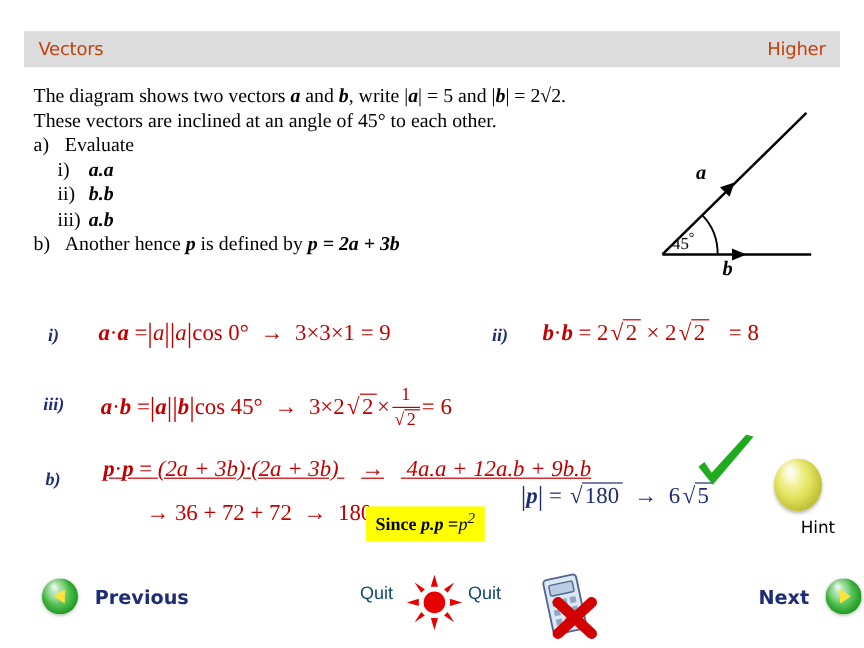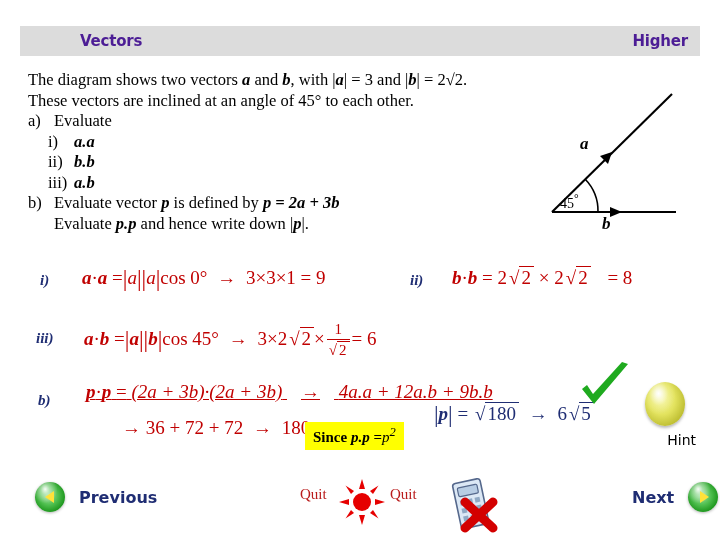--- a/index.html
+++ b/index.html
@@ -25,25 +25,24 @@
     background: #dcdcdc;
     display: flex;
     align-items: center;
     justify-content: space-between;
     padding: 0 12px;
     box-sizing: border-box;
   }
   .header-title,
   .header-level {
     font-family: "DejaVu Sans", sans-serif;
-    font-weight: bold;
+    font-weight: normal;
     font-size: 15px;
-    color: #4c1d95;
+    color: #c2410c;
     letter-spacing: -0.2px;
-    margin-left: 48px;
   }
 
   
   .question {
     position: absolute;
     left: 28px;
     top: 70px;
     width: 520px;
     font-size: 16.5px;
     color: #000000;
@@ -201,23 +200,23 @@
     height: 70px;
   }
   .tb-item { position: absolute; display: flex; align-items: center; }
   .nav-label {
     font-family: "DejaVu Sans", sans-serif;
     font-weight: bold;
     font-size: 16px;
     color: #1f2d73;
   }
   .quit-label {
-    font-family: Liberation Serif, serif;
+    font-family: Liberation Sans, sans-serif;
     font-size: 15px;
-    color: #b91c1c;
+    color: #0c4a6e;
   }
   .orb-green {
     width: 30px;
     height: 30px;
     border-radius: 50%;
     position: relative;
     background:
       radial-gradient(ellipse at 34% 24%, rgba(255,255,255,0.95) 0%, rgba(255,255,255,0.45) 16%, rgba(255,255,255,0) 44%),
       radial-gradient(ellipse at 46% 46%, #9fe09f 0%, #4fbf4f 40%, #179117 76%, #0a5c0a 100%);
     box-shadow: 0 1px 3px rgba(0,0,0,0.3);
@@ -255,21 +254,21 @@
   <span class="header-title">Vectors</span>
   <span class="header-level">Higher</span>
 </div>
 
 <div class="question">
 
   <div class="q-line">
     <span>The diagram shows two vectors</span>
     <span class="vec">a</span>
     <span>and</span>
-    <span class="vec">b</span><span>, with |</span><span class="vec">a</span><span>| = 3 and |</span><span class="vec">b</span><span>| = 2√2.</span>
+    <span class="vec">b</span><span>, write |</span><span class="vec">a</span><span>| = 5 and |</span><span class="vec">b</span><span>| = 2√2.</span>
   </div>
 
   <div class="q-line">These vectors are inclined at an angle of 45° to each other.</div>
 
   <div class="list-row">
     <span class="list-marker">a)</span>
     <span>Evaluate</span>
   </div>
 
   <div class="sub-list">
@@ -283,32 +282,24 @@
     </div>
     <div class="list-row">
       <span class="list-marker deep">iii)</span>
       <span class="vec">a.b</span>
     </div>
   </div>
 
   <div class="list-row">
     <span class="list-marker">b)</span>
     <span>
-      <span>Evaluate vector</span>
+      <span>Another hence</span>
       <span class="vec">p</span>
       <span>is defined by</span>
       <span class="vec">p = 2a + 3b</span>
-    </span>
-  </div>
-  <div class="list-row">
-    <span class="list-marker"></span>
-    <span>
-      <span>Evaluate</span>
-      <span class="vec">p.p</span>
-      <span>and hence write down |</span><span class="vec">p</span><span>|.</span>
     </span>
   </div>
 </div>
 
 <div class="diagram">
   <svg width="176" height="178" viewBox="0 0 176 178">
 
     <line x1="16" y1="150" x2="140" y2="150" stroke="#000" stroke-width="2.1"></line>
     <polygon points="86,150 74,145 74,155" fill="#000"></polygon>
 

